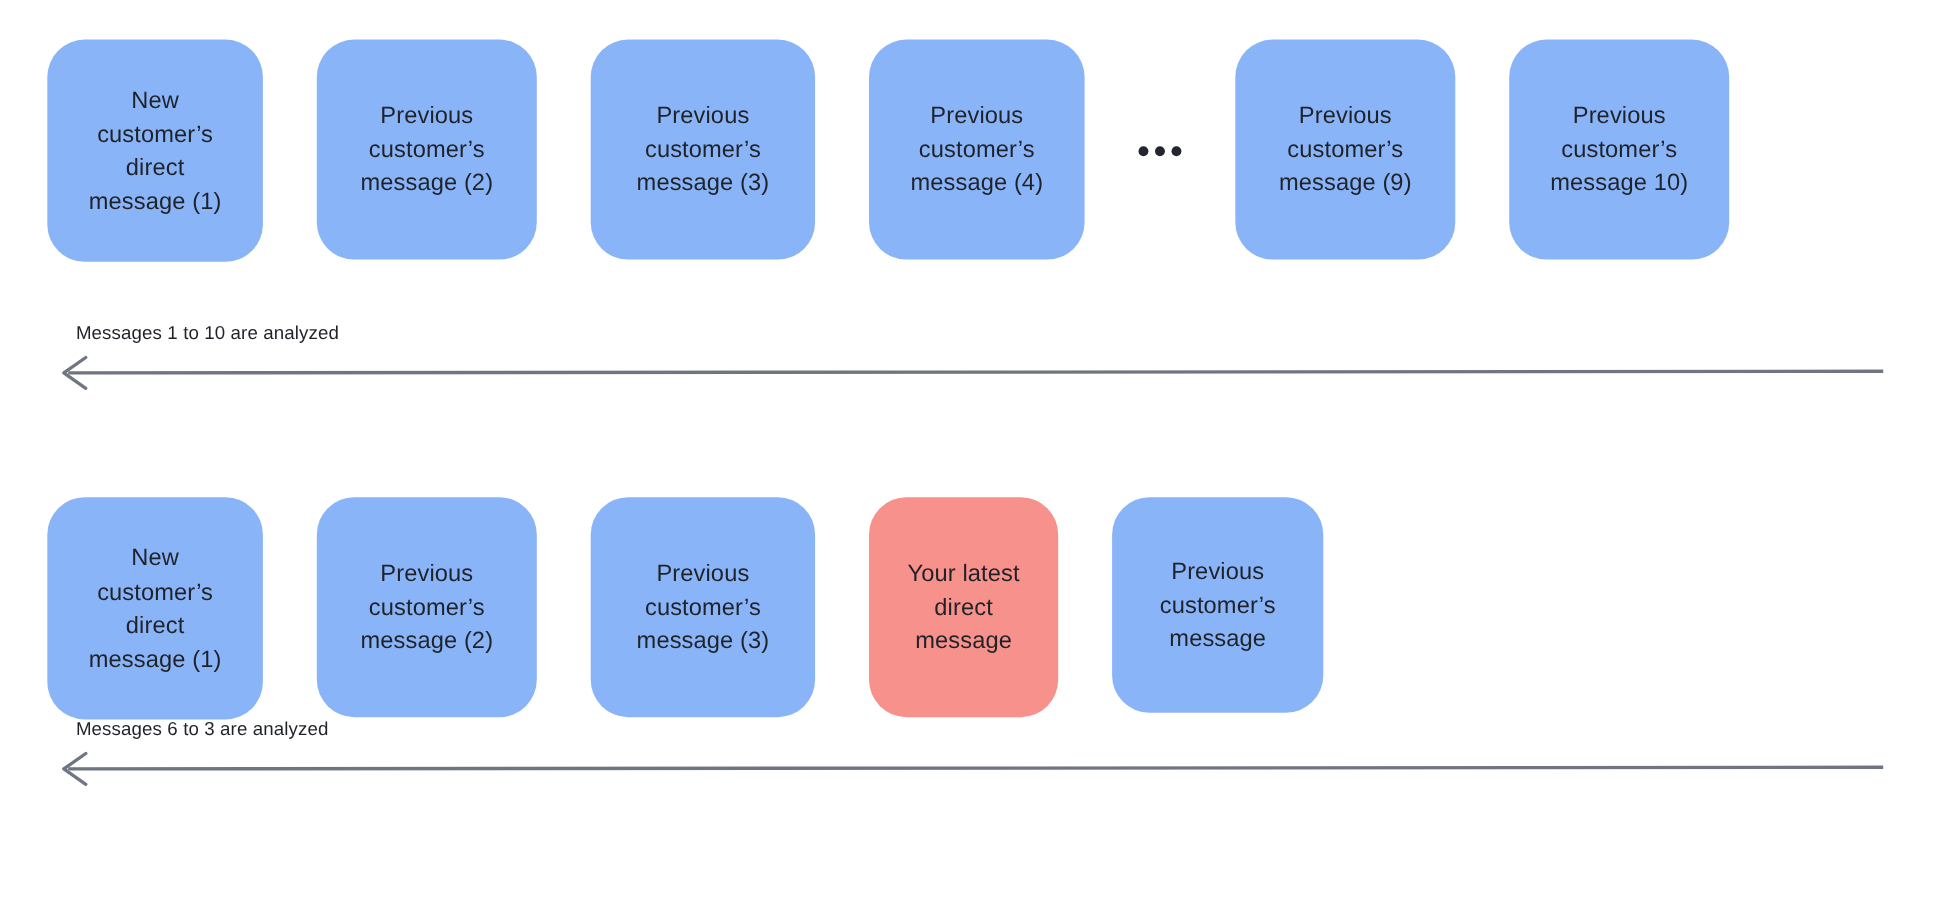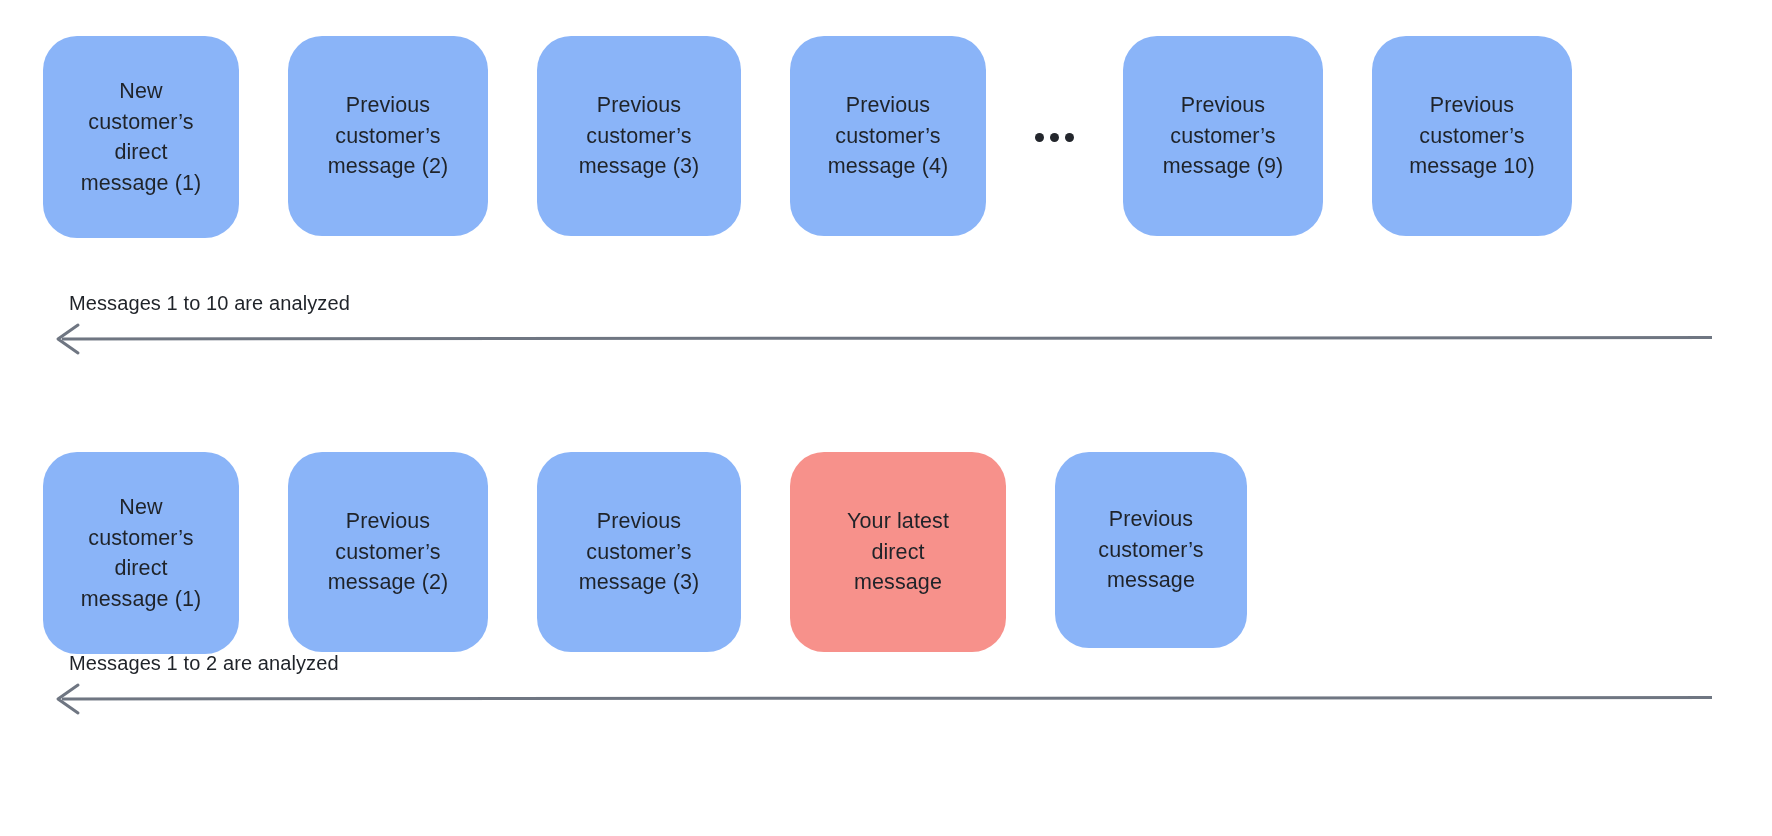--- a/index.html
+++ b/index.html
@@ -63,21 +63,21 @@
     height: 9px;
     border-radius: 50%;
     background: #23262c;
   }
 
   
   .arrow-block { position: absolute; }
 
   .arrow-label {
     position: absolute;
-    font-size: 20px;
+    font-size: 17px;
     line-height: 24px;
     color: #1f2329;
     white-space: nowrap;
     letter-spacing: 0.1px;
   }
 
   .arrow-svg {
     position: absolute;
     display: block;
   }
@@ -126,29 +126,29 @@
       <div class="card blue" style="width: 196px; height: 202px;">New
 customer’s
 direct
 message (1)</div>
       <div class="card blue" style="width: 200px; height: 200px;">Previous
 customer’s
 message (2)</div>
       <div class="card blue" style="width: 204px; height: 200px;">Previous
 customer’s
 message (3)</div>
-      <div class="card red" style="width: 216px; height: 200px;">Your latest
+      <div class="card red" style="width: 172px; height: 200px;">Your latest
 direct
 message</div>
       <div class="card blue" style="width: 192px; height: 196px;">Previous
 customer’s
 message</div>
     </div>
 
   <div class="arrow-block" style="left:0px; top:0px;">
-    <div class="arrow-label" style="left:69px; top:651px;">Messages 1 to 2 are analyzed</div>
+    <div class="arrow-label" style="left:69px; top:651px;">Messages 6 to 3 are analyzed</div>
     <svg class="arrow-svg" style="left:48px; top:682px;" width="1670" height="34" viewBox="0 0 1670 34">
       <line x1="14" y1="17" x2="1664" y2="15.5" stroke="#6f7682" stroke-width="3" stroke-linecap="butt"></line>
       <polyline points="30,3 10,17 30,31" fill="none" stroke="#6f7682" stroke-width="3" stroke-linecap="round" stroke-linejoin="round"></polyline>
     </svg>
   </div>
 
 </div>
 
 </body></html>

